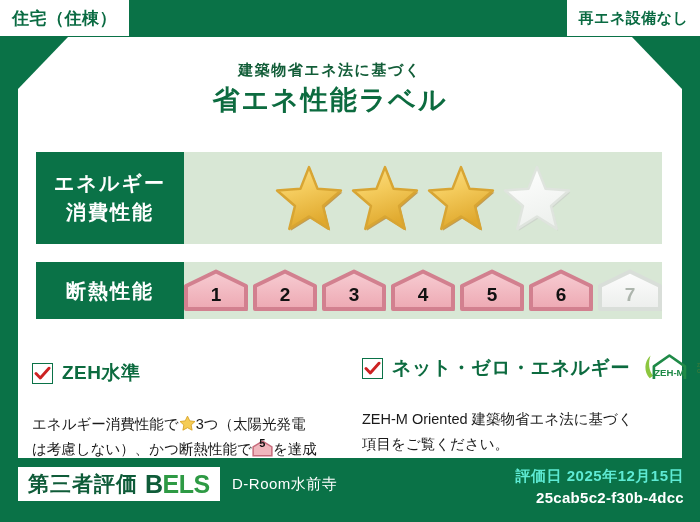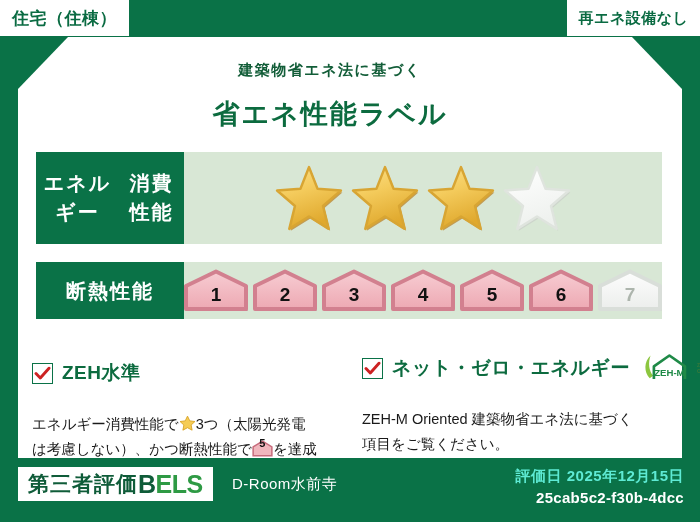--- a/index.html
+++ b/index.html
@@ -55,29 +55,29 @@
     position: absolute;
     left: 0; top: 60px; width: 660px;
     text-align: center; z-index: 5;
   }
   #title-sub {
     font-size: 15px; font-weight: bold; color: #125d38;
     letter-spacing: 1.5px; line-height: 20px;
   }
   #title-main {
     font-size: 27px; font-weight: bold; color: #0c6b3f;
-    letter-spacing: 2px; line-height: 36px; margin-top: 16px;
+    letter-spacing: 2px; line-height: 36px; margin-top: 2px;
   }
 
   
   .perf-row { position: absolute; display: flex; z-index: 5; }
   .row-label {
     background: #0a7247; color: #ffffff;
     font-weight: bold; text-align: center;
-    display: flex; 
+    display: flex; flex-direction: column;
     align-items: center; justify-content: center;
     letter-spacing: 2px;
   }
   .row-panel {
     background: #d8e7d5;
     display: flex; align-items: center;
   }
 
   #row-energy { left: 36px; top: 152px; }
   #row-energy .row-label { width: 148px; height: 92px; font-size: 20px; line-height: 29px; }
@@ -149,21 +149,21 @@
   #zehm-sub {
     font-size: 5px; font-weight: bold; color: #3a7a3a;
     line-height: 6px; letter-spacing: .2px;
   }
 
   
   #footer { position: absolute; left: 0; bottom: 0; width: 700px; height: 64px; z-index: 5; }
   #bels-box {
     position: absolute; left: 18px; top: 9px;
     height: 34px; background: #ffffff;
-    display: flex; align-items: center; padding: 12px 10px; 
+    display: flex; align-items: center; padding: 12px 10px; gap: 7px;
   }
   #bels-jp { font-size: 21px; font-weight: bold; color: #0f5c39; letter-spacing: 1px; }
   #bels-b  { font-size: 25px; font-weight: bold; color: #0f5c39; letter-spacing: -.5px; }
   #bels-els{ font-size: 25px; font-weight: bold; color: #2e9a44; letter-spacing: -.5px; }
   #building-name {
     position: absolute; left: 232px; top: 17px;
     font-size: 15px; color: #ffffff; letter-spacing: .5px;
   }
   #eval-date {
     position: absolute; right: 16px; top: 9px;

